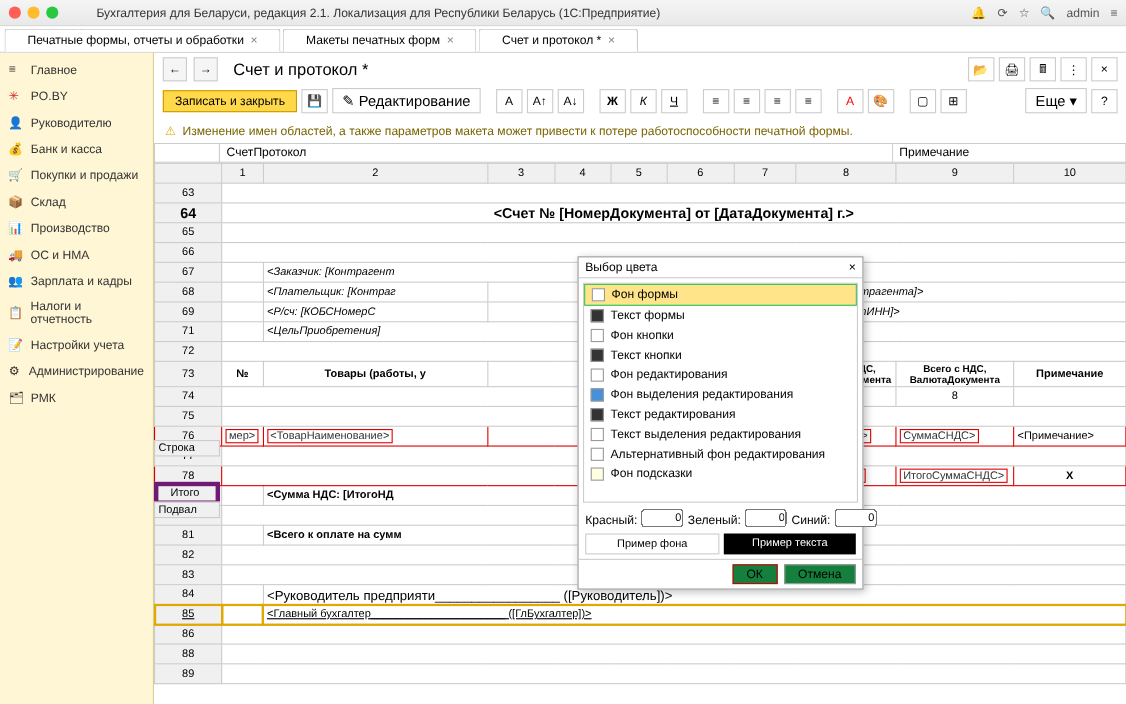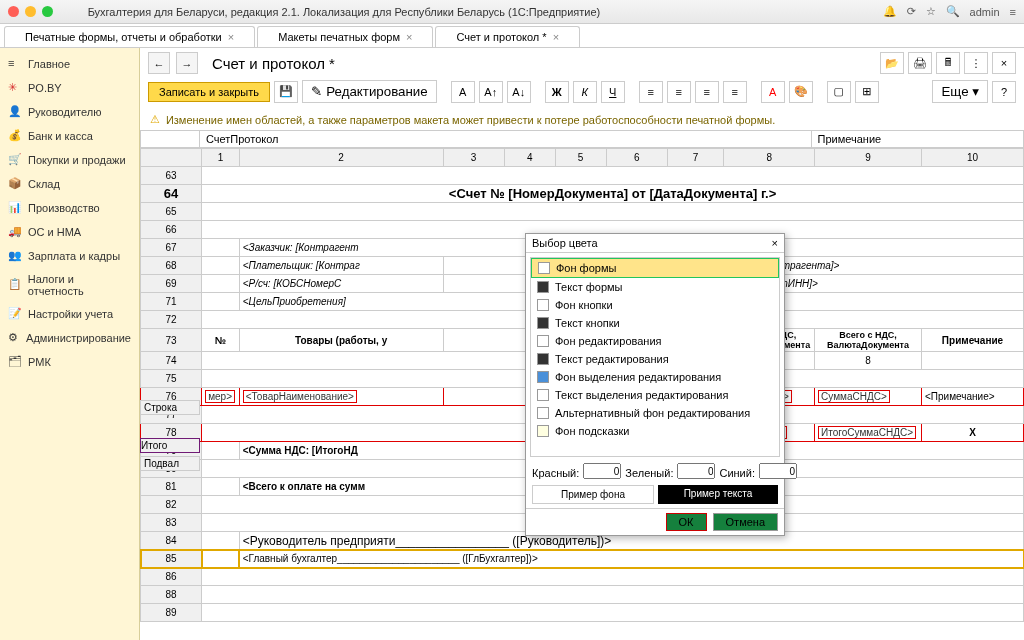--- a/index.html
+++ b/index.html
@@ -35,21 +35,21 @@
 .sheet-tabs { display:flex; border-top:1px solid #ccc; }
 .sheet-tab { flex:1; border:1px solid #ccc; border-top:none; border-left:none; padding:2px 6px; background:#fff; font-size:11px; }
 .grid-area { flex:1; overflow:auto; position:relative; }
 .grid-table { border-collapse:collapse; width:100%; }
 .grid-table td, .grid-table th { border:1px solid #ccc; font-size:10px; padding:1px 3px; height:18px; }
 .rownum { background:#f0f0f0; text-align:center; width:28px; }
 .colhead { background:#f0f0f0; text-align:center; }
 .doc-title-row td { text-align:center; font-weight:bold; font-size:13px; }
 .redbox { background:#fff; border:1px solid #e00000; padding:0 2px; color:#333; font-size:10px; }
 .red-border-row td { border-color:#e00000; }
-.sel-row td { outline:2px solid #e0a800; outline-offset:-1px; }
+.sel-row td { outline:2px solid #e0a800; outline-offset:-1px;text-decoration:underline; }
 .modal { position:absolute; top:185px; left:385px; width:260px; background:#fff; border:1px solid #999; box-shadow:2px 2px 8px rgba(0,0,0,0.3); z-index:10; }
 .modal-title { padding:3px 6px; font-size:11px; border-bottom:1px solid #ccc; display:flex; justify-content:space-between; }
 .color-list { border:1px solid #ccc; margin:4px; height:200px; overflow:auto; }
 .color-item { display:flex; align-items:center; gap:6px; padding:3px 6px; cursor:pointer; font-size:11px; }
 .color-item.selected { background:#ffe48a; border:1px solid #22c55e; }
 .swatch { width:12px; height:12px; border:1px solid #999; }
 .rgb-row { display:flex; gap:4px; padding:2px 6px; align-items:flex-end; font-size:11px; }
 .rgb-row input { width:38px; height:16px; font-size:10px; text-align:right; }
 .preview-row { display:flex; gap:4px; padding:4px 6px; }
 .preview-bg { flex:1; border:1px solid #ccc; text-align:center; padding:3px; font-size:10px; }
@@ -353,21 +353,21 @@
               <td class="rownum">88</td>
               <td colspan="10"></td>
             </tr>
         <tr>
               <td class="rownum">89</td>
               <td colspan="10"></td>
             </tr>
       </tbody>
         </table>
       <div style="position:absolute;left:0;top:252px;background:#f0f0f0;border:1px solid #ccc;font-size:10px;padding:1px 3px;width:60px">Строка</div>
-      <div style="position:absolute;left:0;top:290px;background:#f0f0f0;border:1px solid #701a75;font-size:10px;padding:1px 0;width:60px">Итого</div>
+      <div style="position:absolute;left:0;top:290px;background:#f0f0f0;border:4px solid #701a75;font-size:10px;padding:1px 11px;width:60px">Итого</div>
       <div style="position:absolute;left:0;top:308px;background:#f0f0f0;border:1px solid #ccc;font-size:10px;padding:1px 3px;width:60px">Подвал</div>
     </div>
 
     <div class="modal">
       <div class="modal-title">
         <span>Выбор цвета</span>
         <span>×</span>
       </div>
       <div class="color-list">
         <div class="color-item selected">
@@ -384,26 +384,26 @@
           </div>
         <div class="color-item">
             <span class="swatch" style="background:#333"></span>
             <span>Текст кнопки</span>
           </div>
         <div class="color-item">
             <span class="swatch" style="background:#fff"></span>
             <span>Фон редактирования</span>
           </div>
         <div class="color-item">
+            <span class="swatch" style="background:#4a90d9"></span>
+            <span>Фон выделения редактирования</span>
+          </div>
+        <div class="color-item">
             <span class="swatch" style="background:#333"></span>
             <span>Текст редактирования</span>
-          </div>
-        <div class="color-item">
-            <span class="swatch" style="background:#4a90d9"></span>
-            <span>Фон выделения редактирования</span>
           </div>
         <div class="color-item">
             <span class="swatch" style="background:#fff"></span>
             <span>Текст выделения редактирования</span>
           </div>
         <div class="color-item">
             <span class="swatch" style="background:#fff"></span>
             <span>Альтернативный фон редактирования</span>
           </div>
         <div class="color-item">

